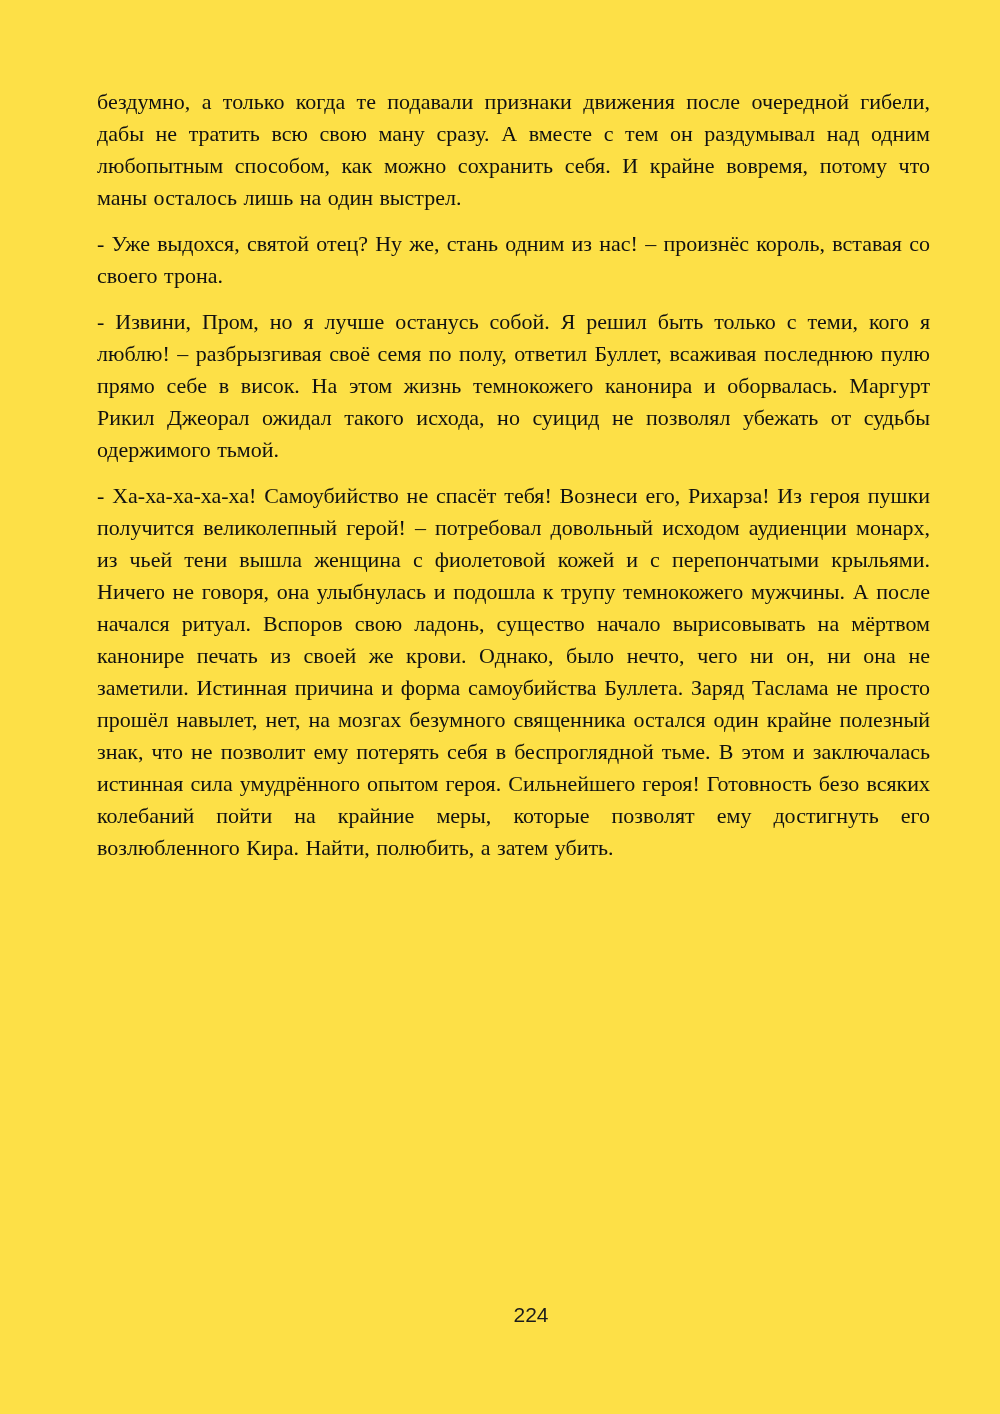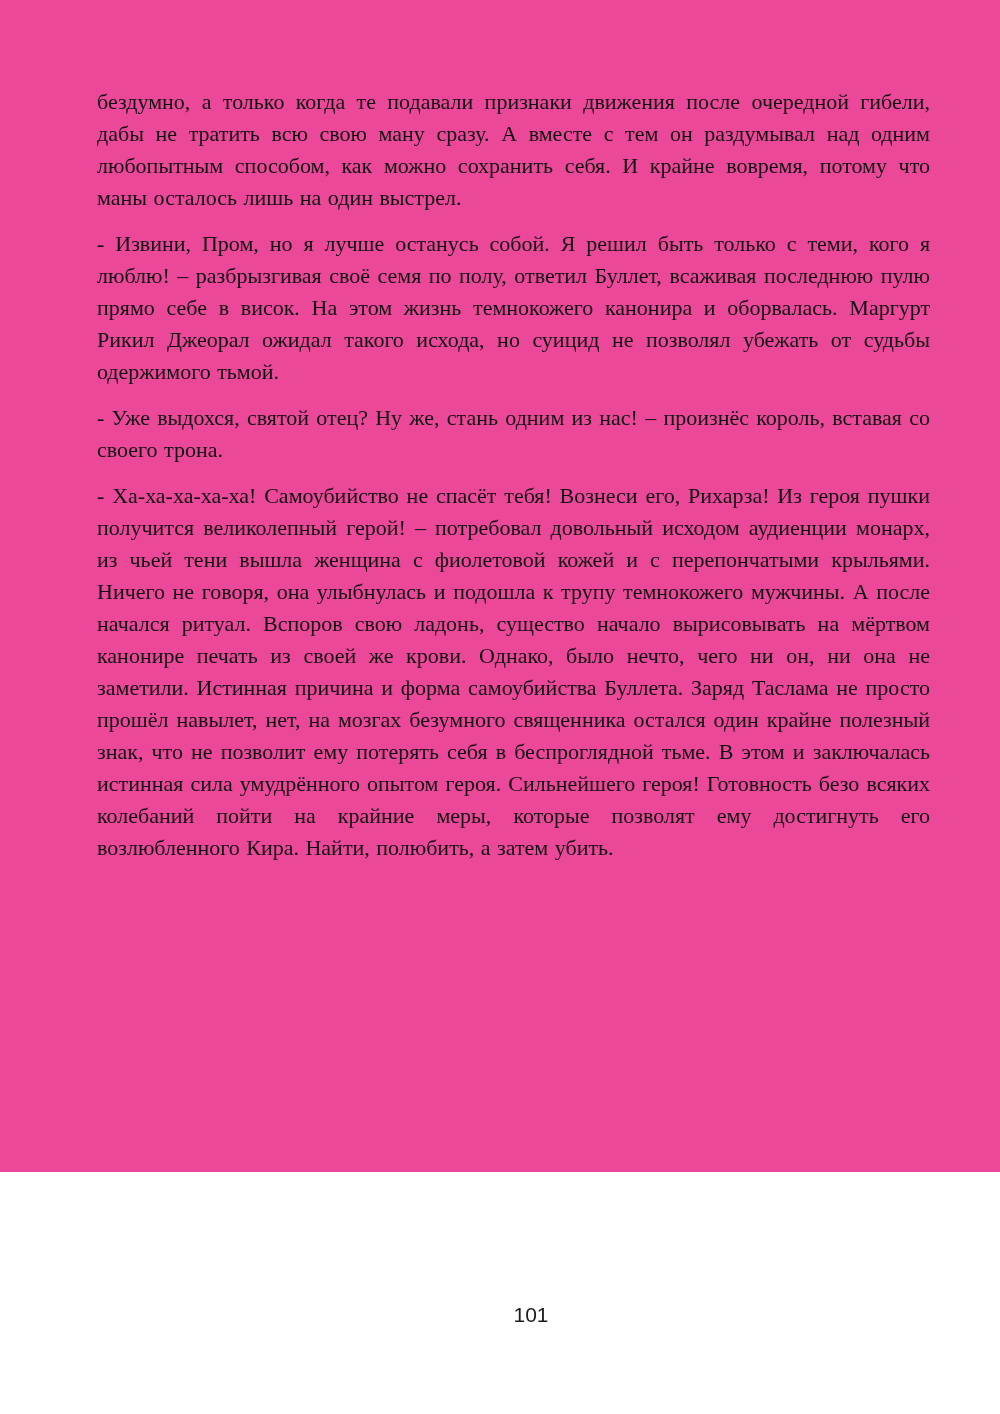--- a/index.html
+++ b/index.html
@@ -13,22 +13,22 @@
     position: relative;
     overflow: hidden;
     font-family: "Liberation Serif", "DejaVu Serif", serif;
     color: #111111;
   }
   .page {
     position: absolute;
     top: 0;
     left: 0;
     width: 1000px;
-    height: 1172px;
-    background: #ec4899;
+    height: 1414px;
+    background: #fde047;
   }
   .text-block {
     position: absolute;
     top: 86px;
     left: 97px;
     width: 833px;
   }
   .text-block p {
     margin: 0 0 14px 0;
     font-size: 22px;
@@ -51,20 +51,20 @@
     text-align: center;
   }
 </style>
 </head>
 <body>
 
 <div class="page">
 
   <div class="text-block">
     <p>бездумно, а только когда те подавали признаки движения после очередной гибели, дабы не тратить всю свою ману сразу. А вместе с тем он раздумывал над одним любопытным способом, как можно сохранить себя. И крайне вовремя, потому что маны осталось лишь на один выстрел.</p>
+    <p>- Уже выдохся, святой отец? Ну же, стань одним из нас! – произнёс король, вставая со своего трона.</p>
     <p>- Извини, Пром, но я лучше останусь собой. Я решил быть только с теми, кого я люблю! – разбрызгивая своё семя по полу, ответил Буллет, всаживая последнюю пулю прямо себе в висок. На этом жизнь темнокожего канонира и оборвалась. Маргурт Рикил Джеорал ожидал такого исхода, но суицид не позволял убежать от судьбы одержимого тьмой.</p>
-    <p>- Уже выдохся, святой отец? Ну же, стань одним из нас! – произнёс король, вставая со своего трона.</p>
     <p>- Ха-ха-ха-ха-ха! Самоубийство не спасёт тебя! Вознеси его, Рихарза! Из героя пушки получится великолепный герой! – потребовал довольный исходом аудиенции монарх, из чьей тени вышла женщина с фиолетовой кожей и с перепончатыми крыльями. Ничего не говоря, она улыбнулась и подошла к трупу темнокожего мужчины. А после начался ритуал. Вспоров свою ладонь, существо начало вырисовывать на мёртвом канонире печать из своей же крови. Однако, было нечто, чего ни он, ни она не заметили. Истинная причина и форма самоубийства Буллета. Заряд Таслама не просто прошёл навылет, нет, на мозгах безумного священника остался один крайне полезный знак, что не позволит ему потерять себя в беспроглядной тьме. В этом и заключалась истинная сила умудрённого опытом героя. Сильнейшего героя! Готовность безо всяких колебаний пойти на крайние меры, которые позволят ему достигнуть его возлюбленного Кира. Найти, полюбить, а затем убить.</p>
   </div>
 
-  <div class="page-number">101</div>
+  <div class="page-number">224</div>
 
 </div>
 
 </body></html>

